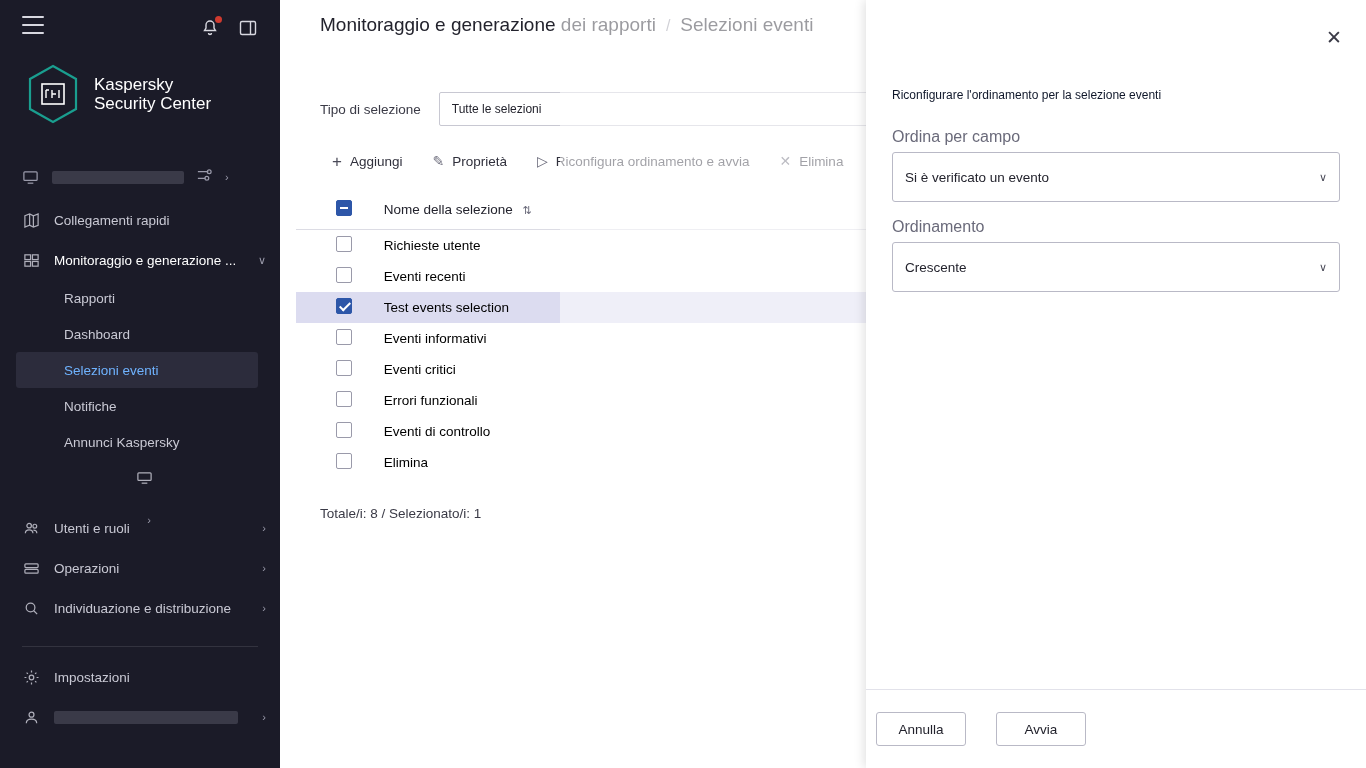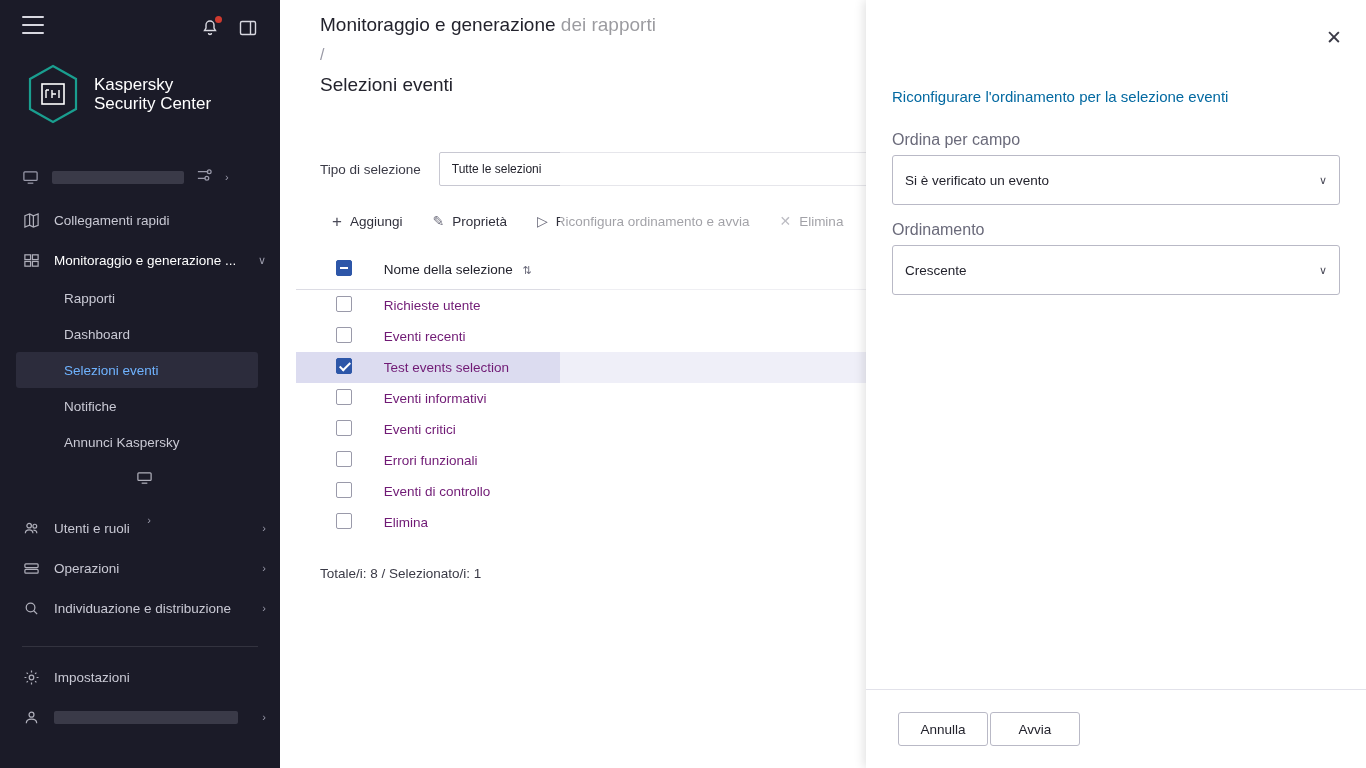--- a/index.html
+++ b/index.html
@@ -115,21 +115,20 @@
     position: relative;
     background: #ffffff;
     overflow: hidden;
   }
   .breadcrumb {
     display: flex; align-items: baseline;
     gap: 10px;
     padding: 14px 0 0 40px;
     font-size: 19px;
     color: #23232d;
-    flex-direction: column;
   }
   .breadcrumb .crumb-root { font-size: 19px; color: #23232d; }
   .breadcrumb .sep { color: #9a9aa6; font-size: 16px; }
   .breadcrumb .crumb-cur { font-size: 19px; color: #23232d; }
 
   .filter-row {
     display: flex; align-items: center;
     gap: 18px;
     padding: 56px 0 0 40px;
     font-size: 13.5px;
@@ -181,21 +180,21 @@
   }
   table.grid td {
     padding: 6px 0;
     color: #23232d;
     height: 28px;
   }
   tr.row-selected td { background: #dcdcf0; }
   .cb-col { width: 58px; padding-left: 40px !important; }
   .name-col { width: 360px; }
   .type-col { width: 300px; }
-  .cell-link { color: #701a75; cursor: pointer; text-align: center; }
+  .cell-link { color: #000000; cursor: pointer; text-align: center; }
   .sort-ico { color: #6a6a7a; margin-left: 6px; font-size: 11px; }
   .cbox {
     width: 16px; height: 16px;
     border: 1px solid #9a9aaa;
     border-radius: 2px;
     background: #fff;
     display: inline-block;
     cursor: pointer;
     position: relative;
   }
@@ -252,22 +251,22 @@
     right: 22px; top: 28px;
     width: 20px; height: 20px;
     cursor: pointer;
     color: #3a3a46;
     font-size: 19px;
     line-height: 20px;
     text-align: center;
   }
   .panel-title {
     padding: 88px 32px 0 26px;
-    font-size: 15px;
-    color: #0369a1;
+    font-size: 12px;
+    color: #0f172a;
   }
   .panel-body { padding: 26px 26px 0 26px; flex: 1; }
   .field-label {
     font-size: 16px;
     color: #6a6a7a;
     margin-bottom: 6px;
   }
   .dd {
     height: 50px;
     border: 1px solid #b9b9c6;
@@ -277,22 +276,22 @@
     padding: 0 12px;
     font-size: 13.5px;
     color: #23232d;
     margin-bottom: 16px;
     cursor: pointer;
     background: #fff;
   }
   .dd .chev { color: #4a4a58; font-size: 11px; }
   .panel-footer {
     border-top: 1px solid #e2e2ea;
-    padding: 22px 32px;
-    display: flex; gap: 2px;
+    padding: 22px 10px;
+    display: flex; gap: 30px;
   }
   .btn {
     height: 34px;
     min-width: 90px;
     padding: 0 20px;
     border: 1px solid #b9b9c6;
     border-radius: 3px;
     background: #fff;
     font-size: 13.5px;
     color: #23232d;

